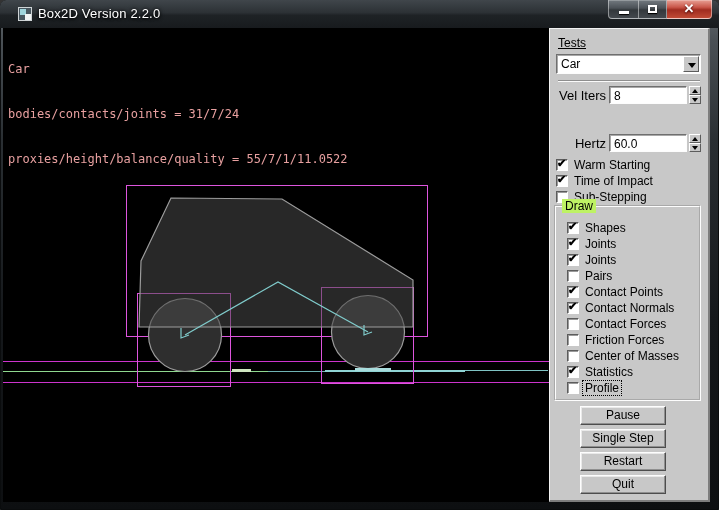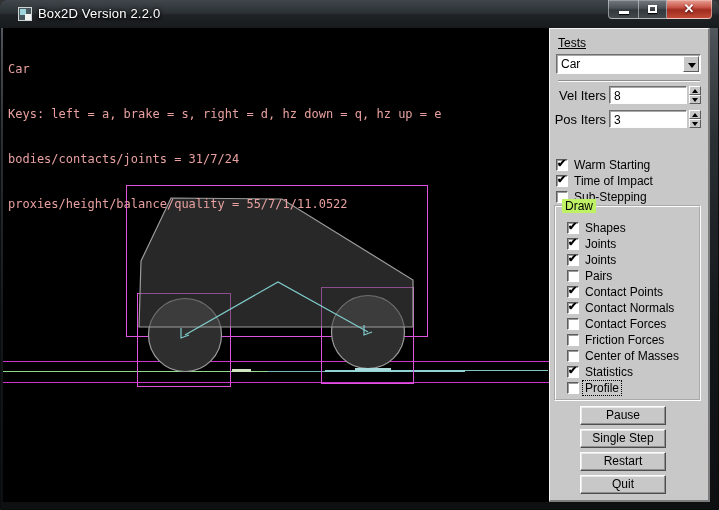--- a/index.html
+++ b/index.html
@@ -138,21 +138,20 @@
         <polyline points="182,307 275,254 365,304" fill="none" stroke="#80cccc" stroke-width="1.2"></polyline>
         <polyline points="178,300 178,310 186,307" fill="none" stroke="#80cccc" stroke-width="1.2"></polyline>
         <polyline points="361,297 361,307 369,304" fill="none" stroke="#80cccc" stroke-width="1.2"></polyline>
       </g>
 
       <rect x="229" y="341" width="19" height="3" fill="#cfe6c0"></rect>
       <rect x="352" y="340" width="36" height="3" fill="#a8dcdc"></rect>
     </svg>
     <div class="stats" style="color:#e8a0a0;">
       <div>Car</div>
-      <div>Keys: left = a, brake = s, right = d, hz down = q, hz up = e</div>
       <div>bodies/contacts/joints = 31/7/24</div>
       <div>proxies/height/balance/quality = 55/7/1/11.0522</div>
     </div>
   </div>
 
   <div class="panel">
 
     <div class="label" style="left:8px;top:7px;text-decoration:underline;">Tests</div>
 
     <div class="dropdown sunken">
@@ -169,23 +168,23 @@
       <input class="field sunken" value="8" style="">
       <div class="spinner">
         <div class="spin-half spin-up">
             <div class="tri-up"></div>
           </div>
         <div class="spin-half spin-dn">
             <div class="tri-dn"></div>
           </div>
       </div>
     </div>
-    <div class="spin-row" style="top:81px;">
-      <div class="rlabel">Pos Iters</div>
-      <input class="field sunken" value="3" style="">
+    <div class="spin-row" style="top:105px;">
+      <div class="rlabel">Hertz</div>
+      <input class="field sunken" value="60.0" style="">
       <div class="spinner">
         <div class="spin-half spin-up">
             <div class="tri-up"></div>
           </div>
         <div class="spin-half spin-dn">
             <div class="tri-dn"></div>
           </div>
       </div>
     </div>
 

